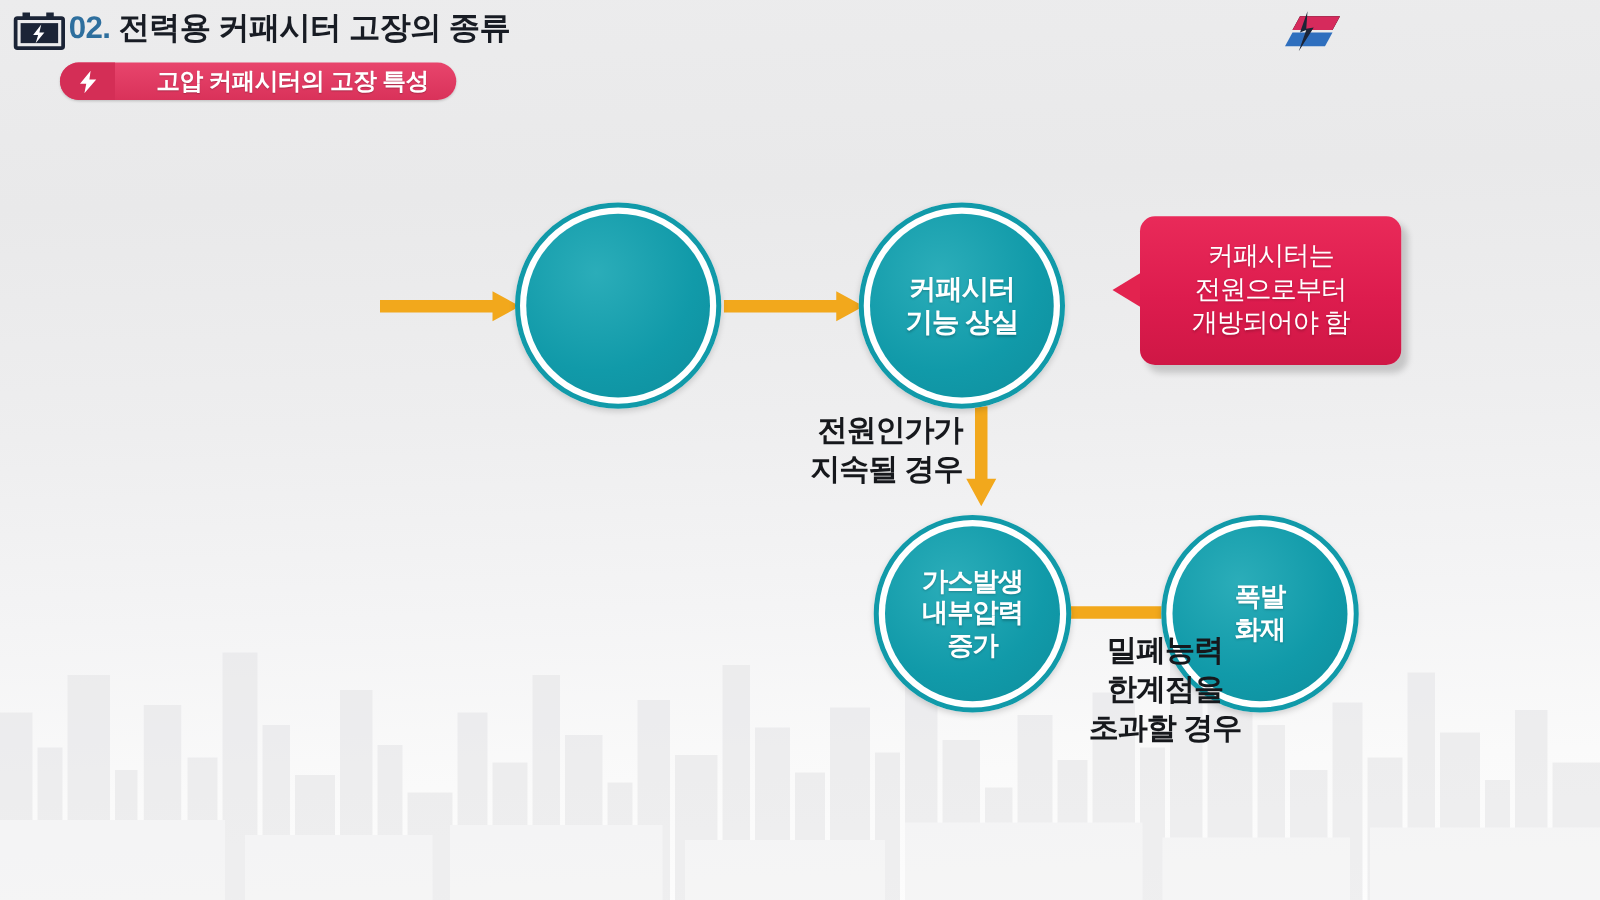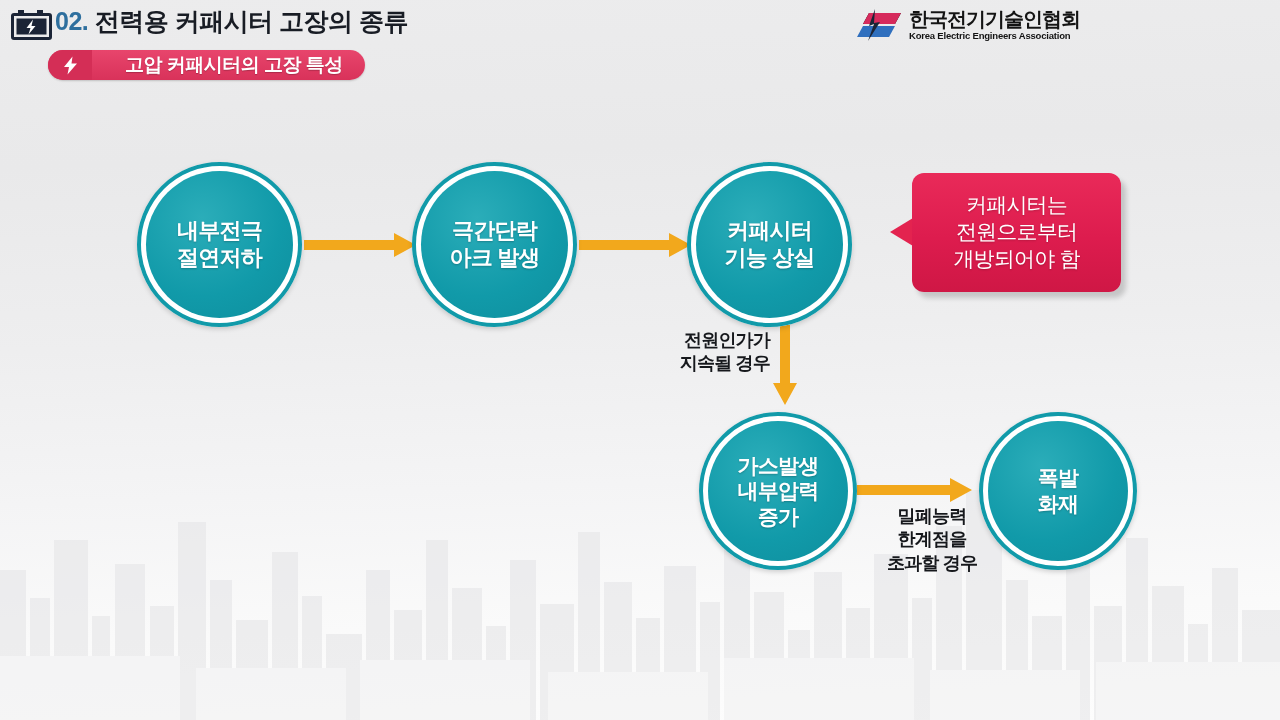--- a/index.html
+++ b/index.html
@@ -154,21 +154,21 @@
     text-align: center;
     letter-spacing: -0.8px;
     text-shadow: 0 1px 2px rgba(0,0,0,0.22);
     white-space: pre-line;
   }
 
   #node1 { left: 137px; top: 162px; width: 165px; height: 165px; }
   #node2 { left: 412px; top: 162px; width: 165px; height: 165px; }
   #node3 { left: 687px; top: 162px; width: 165px; height: 165px; justify-content: center; }
   #node4 { left: 699px; top: 412px; width: 158px; height: 158px; }
-  #node5 { left: 979px; top: 412px; width: 158px; height: 158px; }
+  #node5 { left: 929px; top: 412px; width: 158px; height: 158px; }
 
   #node4 .node-label, #node5 .node-label { font-size: 21px; }
 
   
   .arrow-h {
     position: absolute;
     height: 26px;
     pointer-events: none;
   }
   .arrow-v {
@@ -217,21 +217,21 @@
     text-align: center;
     letter-spacing: -0.8px;
     white-space: pre-line;
     text-shadow: 0 1px 2px rgba(0,0,0,0.2);
   }
 
   
   .caption {
     position: absolute;
     color: #16181c;
-    font-size: 18px;
+    font-size: 24px;
     font-weight: bold;
     line-height: 1.3;
     letter-spacing: -0.8px;
     white-space: pre-line;
     text-align: center;
   }
   #caption1 { left: 638px; top: 329px; width: 132px; text-align: right; }
   #caption2 { left: 862px; top: 505px; width: 140px; text-align: center; }
 </style>
 </head>
@@ -327,52 +327,40 @@
       <span class="badge-label">고압 커패시터의 고장 특성</span>
     </div>
 
     <div class="assoc-logo">
       <svg class="assoc-mark" width="48" height="34" viewBox="0 0 48 34">
         <polygon points="14,5 46,5 40,16 8,16" fill="#d8days"></polygon>
         <polygon points="14,5 46,5 40,16 8,16" fill="#d62a5c"></polygon>
         <polygon points="8,18 40,18 34,29 2,29" fill="#2f6fbe"></polygon>
         <polygon points="20,1 14,18 19,16 13,33 25,14 19,15" fill="#1b2436"></polygon>
       </svg>
-      <div class="assoc-names">
-        <div class="assoc-ko">한국전기기술인협회</div>
-        <div class="assoc-en">Korea Electric Engineers Association</div>
-      </div>
     </div>
   </div>
 
   <svg class="arrow-h" id="arrow1" viewBox="0 0 112 26" preserveAspectRatio="none">
     <polygon points="0,8 90,8 90,1 112,13 90,25 90,18 0,18" fill="#f2a81c"></polygon>
   </svg>
   <svg class="arrow-h" id="arrow2" viewBox="0 0 112 26" preserveAspectRatio="none">
     <polygon points="0,8 90,8 90,1 112,13 90,25 90,18 0,18" fill="#f2a81c"></polygon>
   </svg>
   <svg class="arrow-v" id="arrow4" viewBox="0 0 26 80" preserveAspectRatio="none">
     <polygon points="8,0 18,0 18,58 25,58 13,80 1,58 8,58" fill="#f2a81c"></polygon>
   </svg>
   <svg class="arrow-h" id="arrow3" viewBox="0 0 117 26" preserveAspectRatio="none">
     <polygon points="0,8 95,8 95,1 117,13 95,25 95,18 0,18" fill="#f2a81c"></polygon>
   </svg>
 
-  <div class="node" id="node1">
-    <span class="ring"></span>
-    <span class="disc"></span>
-    <span class="node-label">내부전극
-절연저하</span>
-  </div>
 
   <div class="node" id="node2">
     <span class="ring"></span>
     <span class="disc"></span>
-    <span class="node-label">극간단락
-아크 발생</span>
   </div>
 
   <div class="node" id="node3">
     <span class="ring"></span>
     <span class="disc"></span>
     <span class="node-label">커패시터
 기능 상실</span>
   </div>
 
   <div class="node" id="node4">

